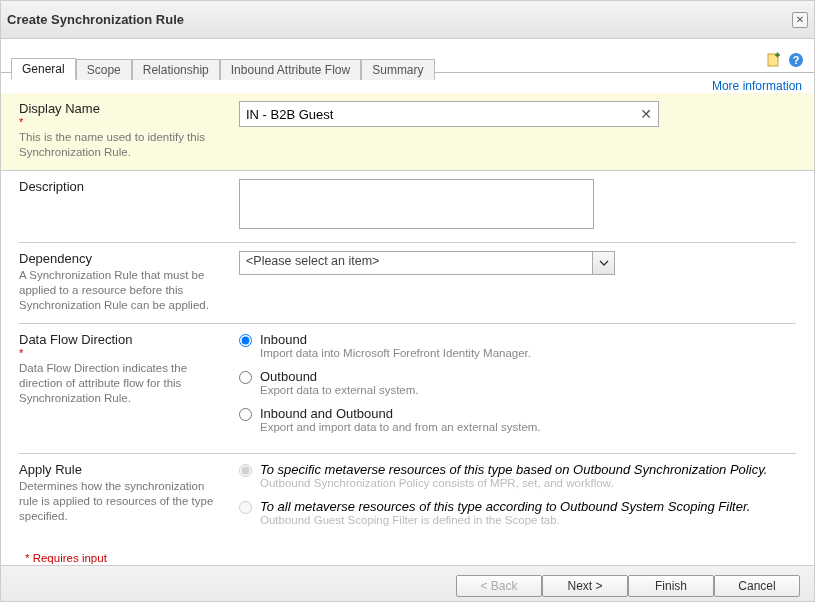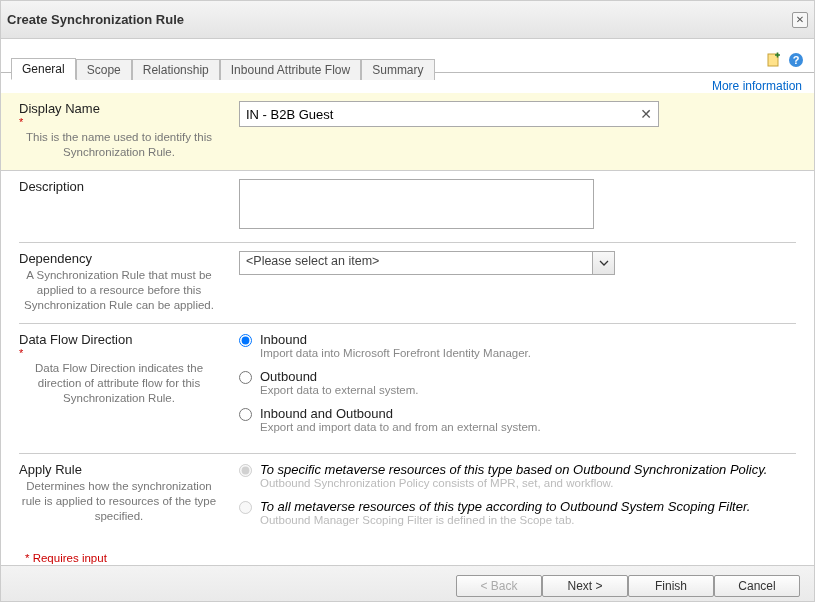--- a/index.html
+++ b/index.html
@@ -108,21 +108,20 @@
   .section .leftcol .req {
     color: #c00;
     font-size: 11px;
     display: block;
   }
   .section .leftcol .help {
     color: #777;
     font-size: 11.5px;
     margin-top: 2px;
     line-height: 1.3;
-    text-align: center;
   }
   .section .rightcol {
     flex: 1;
   }
   
   .section.hl {
     background: #fdfbdf;
     margin: 0 -18px;
     padding-left: 18px;
     padding-right: 18px;
@@ -328,21 +327,21 @@
         <input type="radio" name="apply" checked="" disabled="" style="">
         <div>
           <div class="r-lbl">To specific metaverse resources of this type based on Outbound Synchronization Policy.</div>
           <div class="r-sub">Outbound Synchronization Policy consists of MPR, set, and workflow.</div>
         </div>
       </div>
       <div class="radio-row disabled">
         <input type="radio" name="apply" disabled="" style="">
         <div>
           <div class="r-lbl">To all metaverse resources of this type according to Outbound System Scoping Filter.</div>
-          <div class="r-sub">Outbound Manager Scoping Filter is defined in the Scope tab.</div>
+          <div class="r-sub">Outbound Guest Scoping Filter is defined in the Scope tab.</div>
         </div>
       </div>
     </div>
   </div>
 
   <div class="req-note">* Requires input</div>
 </div>
 
 <div class="footer">
   <button class="btn" disabled="">&lt; Back</button>

